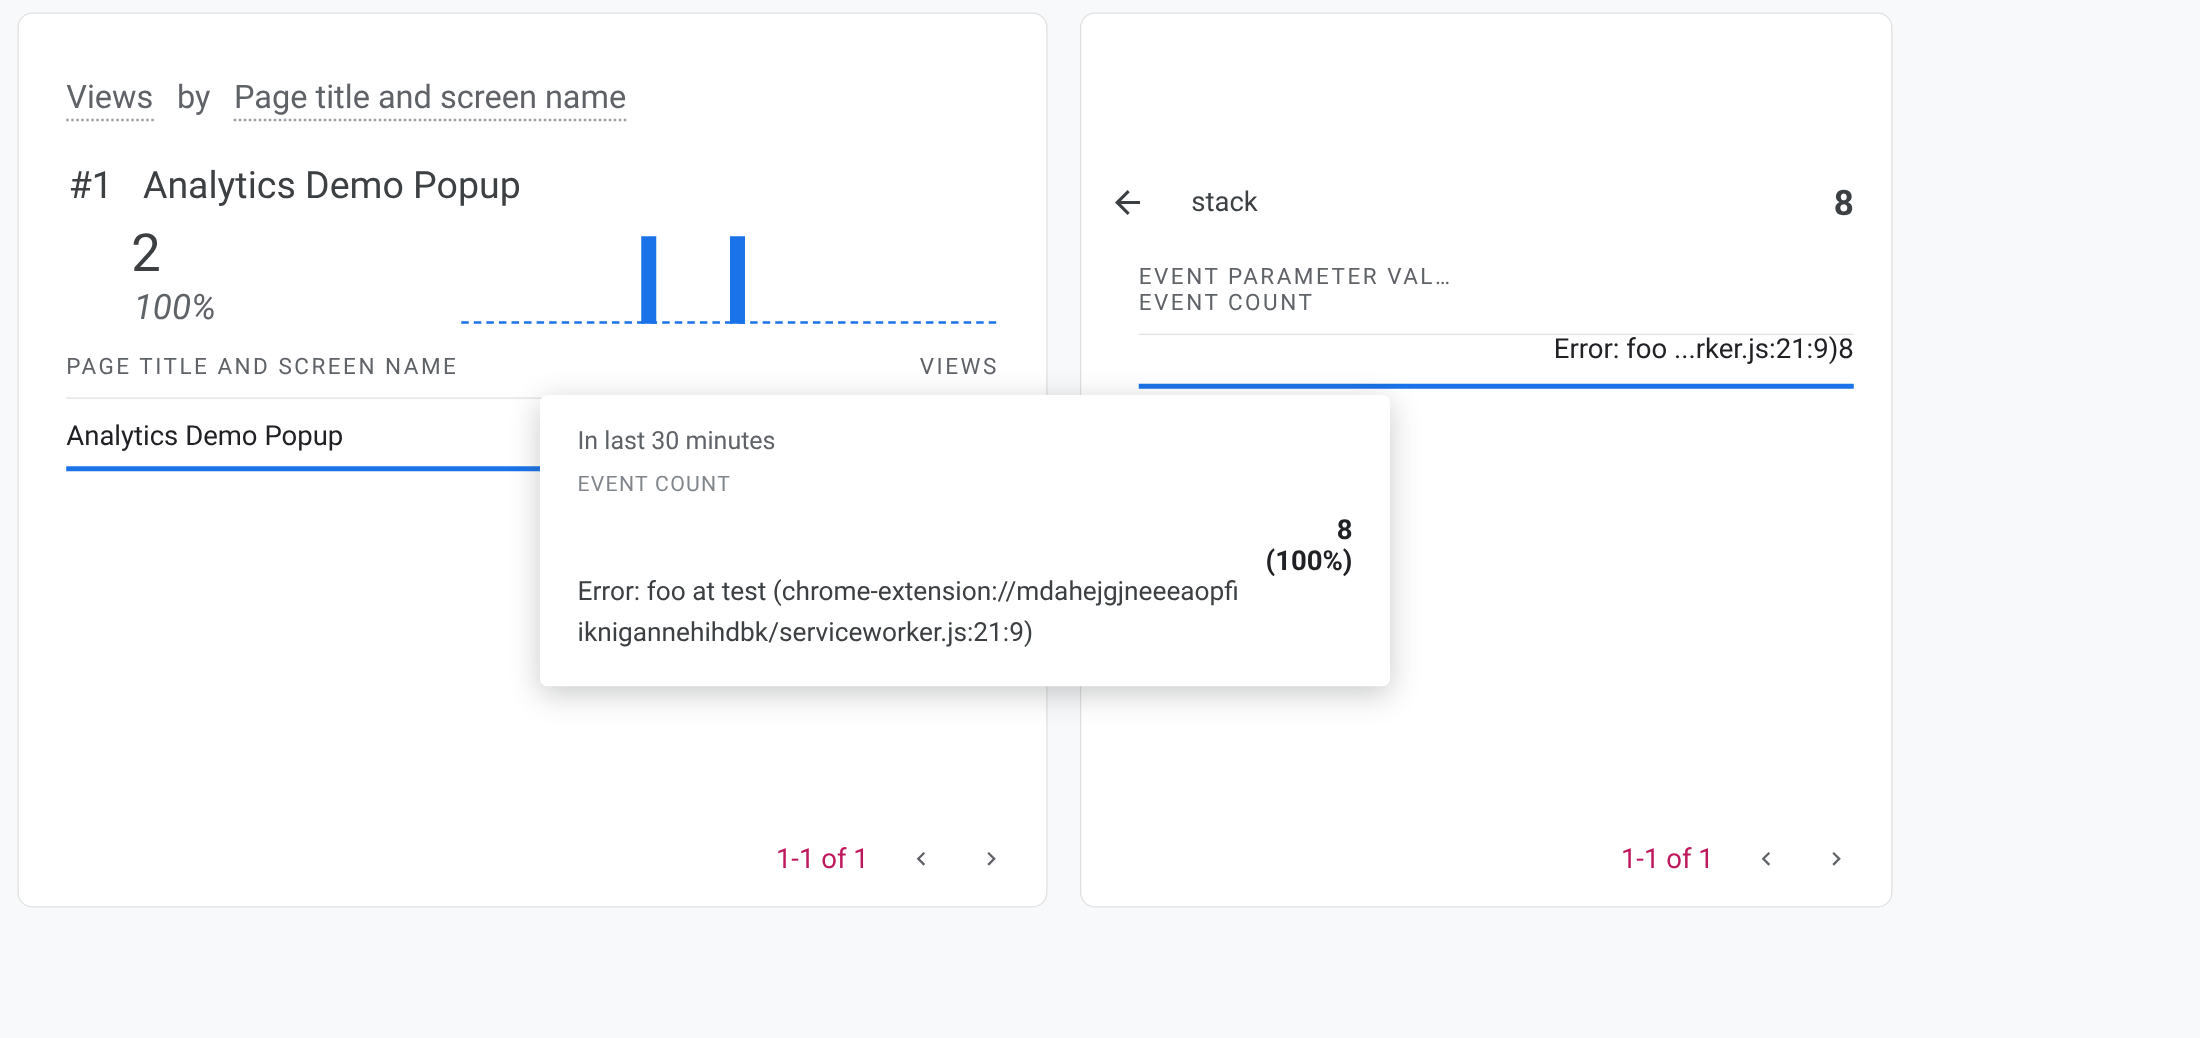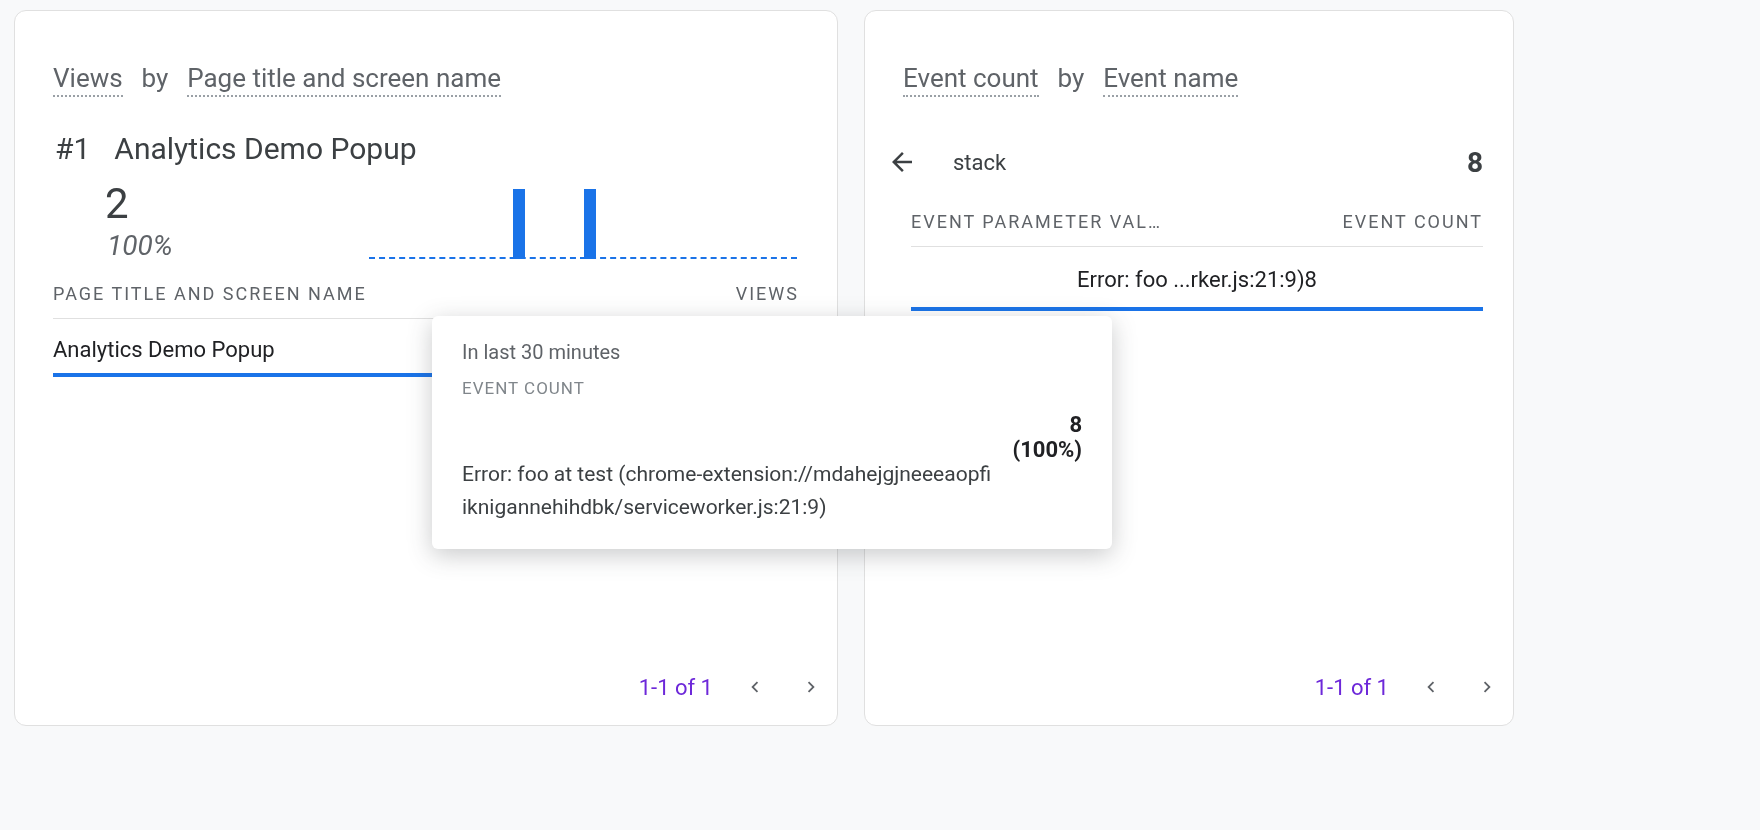--- a/index.html
+++ b/index.html
@@ -64,23 +64,23 @@
     position:absolute; left:38px; top:326px; width:388px;
     font-size:22px; color:#202124;
     padding-bottom:14px;
   }
   .blue-underline{
     position:absolute; left:38px; top:362px; width:388px; height:4px;
     background:#1a73e8;
   }
 
   .pager{
-    position:absolute; right:12px; bottom:24px;
+    position:absolute; right:30px; bottom:24px;
     display:flex; align-items:center; gap:28px;
-    font-size:22px; color:#6d28d9;
+    font-size:22px; color:#be185d;
   }
   .chev{
     width:28px; height:28px; display:flex; align-items:center; justify-content:center;
     color:#5f6368; cursor:pointer;
   }
   .chev svg{ width:22px; height:22px; display:block; }
 
   
   .back-row{
     position:absolute; left:16px; right:30px; top:130px;
@@ -90,24 +90,25 @@
   .back-btn svg{ width:30px; height:30px; }
   .back-label{ font-size:22px; margin-left:30px; color:#3c4043; }
   .back-count{ margin-left:auto; font-size:28px; font-weight:700; color:#3c4043; }
 
   .r-header{
     position:absolute; left:46px; right:30px; top:200px;
     display:flex; justify-content:space-between;
     font-size:18px; letter-spacing:2px; color:#5f6368;
     padding-bottom:14px;
     border-bottom:1px solid #e0e0e0;
+    flex-direction:column;
   }
   .r-row{
     position:absolute; left:46px; right:30px; top:256px;
-    display:flex; justify-content:center;
+    display:flex; justify-content:flex-end;
     font-size:22px; color:#202124;
     padding-bottom:14px;
   }
   .r-underline{
     position:absolute; left:46px; right:30px; top:296px; height:4px;
     background:#1a73e8;
   }
 
   
   .tooltip{
@@ -171,27 +172,20 @@
       </span>
       <span class="chev">
         <svg viewBox="0 0 24 24">
             <path fill="currentColor" d="M8.6 16.6 10 18l6-6-6-6-1.4 1.4L13.2 12z"></path>
           </svg>
       </span>
     </div>
   </div>
 
   <div class="card card-right">
-    <div class="card-title">
-      <span class="dotted-u">Event count</span>
-      <span class="sp6"></span>
-      <span>by</span>
-      <span class="sp6"></span>
-      <span class="dotted-u">Event name</span>
-    </div>
 
     <div class="back-row">
       <span class="back-btn">
         <svg viewBox="0 0 24 24">
             <path fill="currentColor" d="M20 11H7.83l5.58-5.59L12 4l-8 8 8 8 1.41-1.41L7.83 13H20z"></path>
           </svg>
       </span>
       <span class="back-label">stack</span>
       <span class="back-count">8</span>
     </div>

